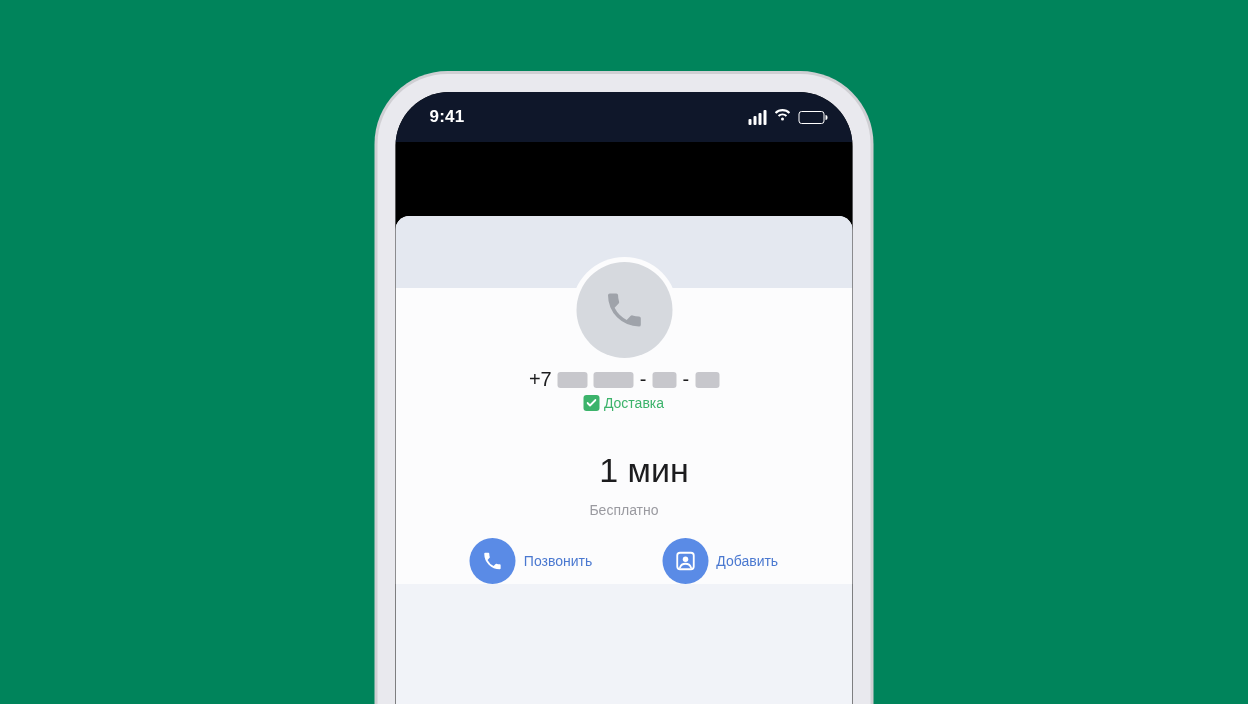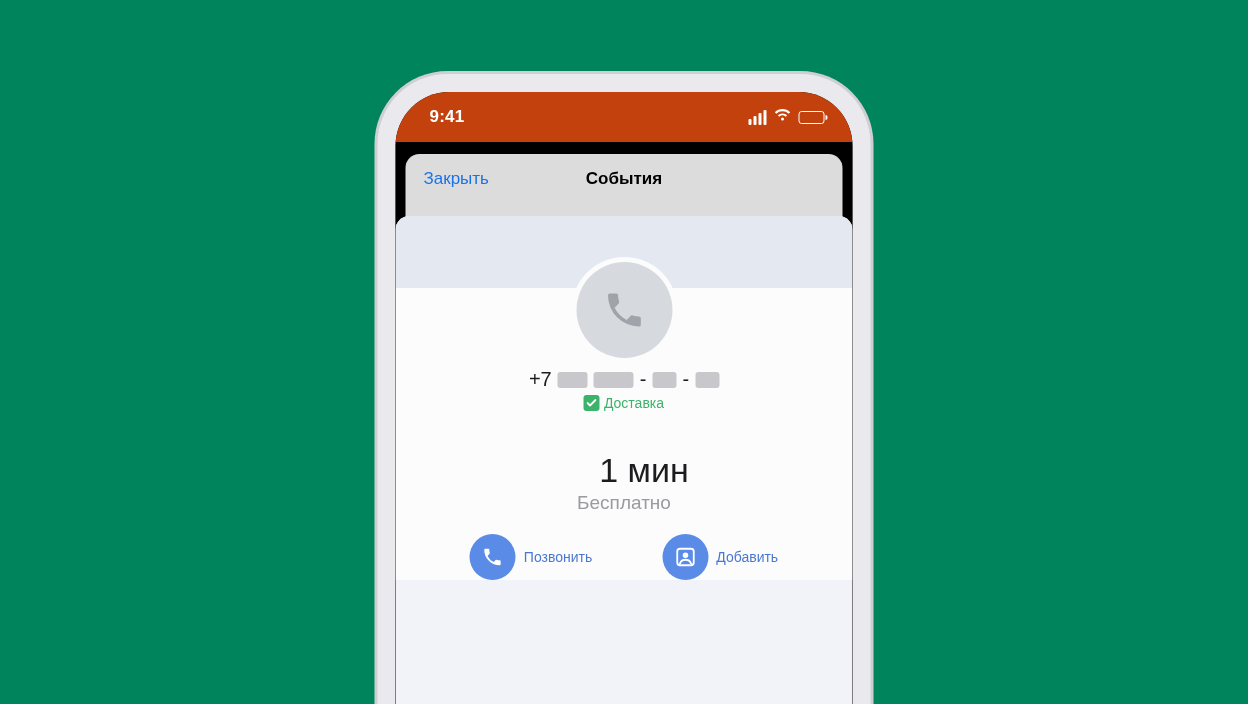--- a/index.html
+++ b/index.html
@@ -35,21 +35,21 @@
   }
 
   
   .status-bar {
     height: 50px;
     display: flex;
     align-items: center;
     justify-content: space-between;
     padding: 0 28px 0 34px;
     color: #fff;
-    background: #c2410c;
+    background: #0f172a;
   }
   .status-time {
     font-size: 17px;
     font-weight: 600;
     letter-spacing: 0.2px;
   }
   .status-icons {
     display: flex;
     align-items: center;
     gap: 7px;
@@ -195,23 +195,23 @@
   .duration {
     text-align: center;
     font-size: 34px;
     font-weight: 500;
     color: #1c1c1e;
     margin-top: 40px;
     margin-left: 40px;
   }
   .cost {
     text-align: center;
-    font-size: 19px;
+    font-size: 14px;
     color: #9a9aa0;
-    margin-top: 2px;
+    margin-top: 12px;
   }
   .actions {
     display: flex;
     justify-content: center;
     gap: 70px;
     margin-top: 20px;
   }
   .action {
     display: flex;
     flex-direction: row;
@@ -250,26 +250,20 @@
           <svg width="18" height="14" viewBox="0 0 18 14">
               <path d="M9 12.5a1.5 1.5 0 100-3 1.5 1.5 0 000 3zM4.3 7.2a7 7 0 019.4 0l-1.5 1.5a5 5 0 00-6.4 0L4.3 7.2zM1.3 4.2a11 11 0 0115.4 0l-1.5 1.5a9 9 0 00-12.4 0L1.3 4.2z" fill="#fff"></path>
             </svg>
         </span>
         <span class="battery"><span class="battery-fill"></span></span>
       </div>
     </div>
 
     <div class="black-area">
 
-      <div class="nav-sheet">
-        <div class="nav-bar">
-          <span class="nav-close">Закрыть</span>
-          <span class="nav-title">События</span>
-        </div>
-      </div>
 
       <div class="detail-sheet">
 
         <div style="position:relative;">
           <div class="avatar-wrap"></div>
           <div class="white-area">
 
             <div class="phone-number">
               <span>+7</span>
               <span class="redact w1"></span>

